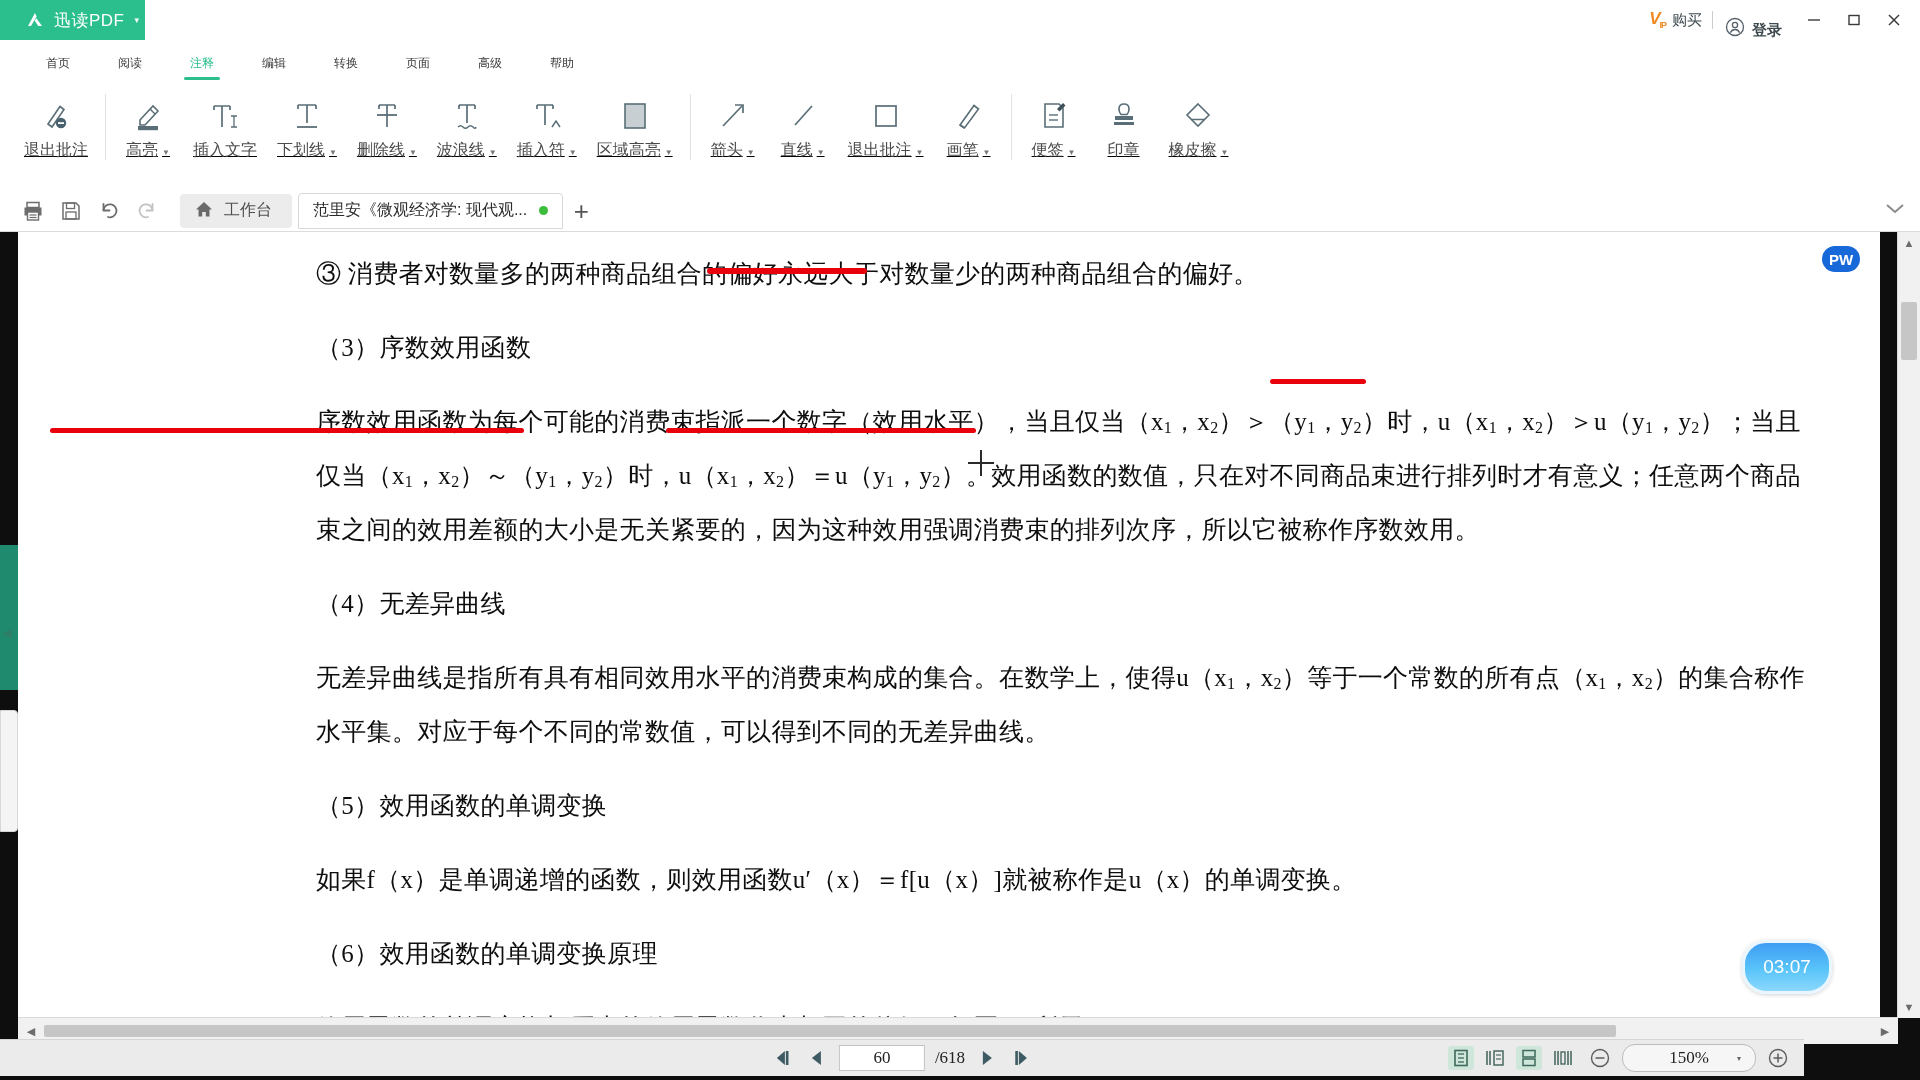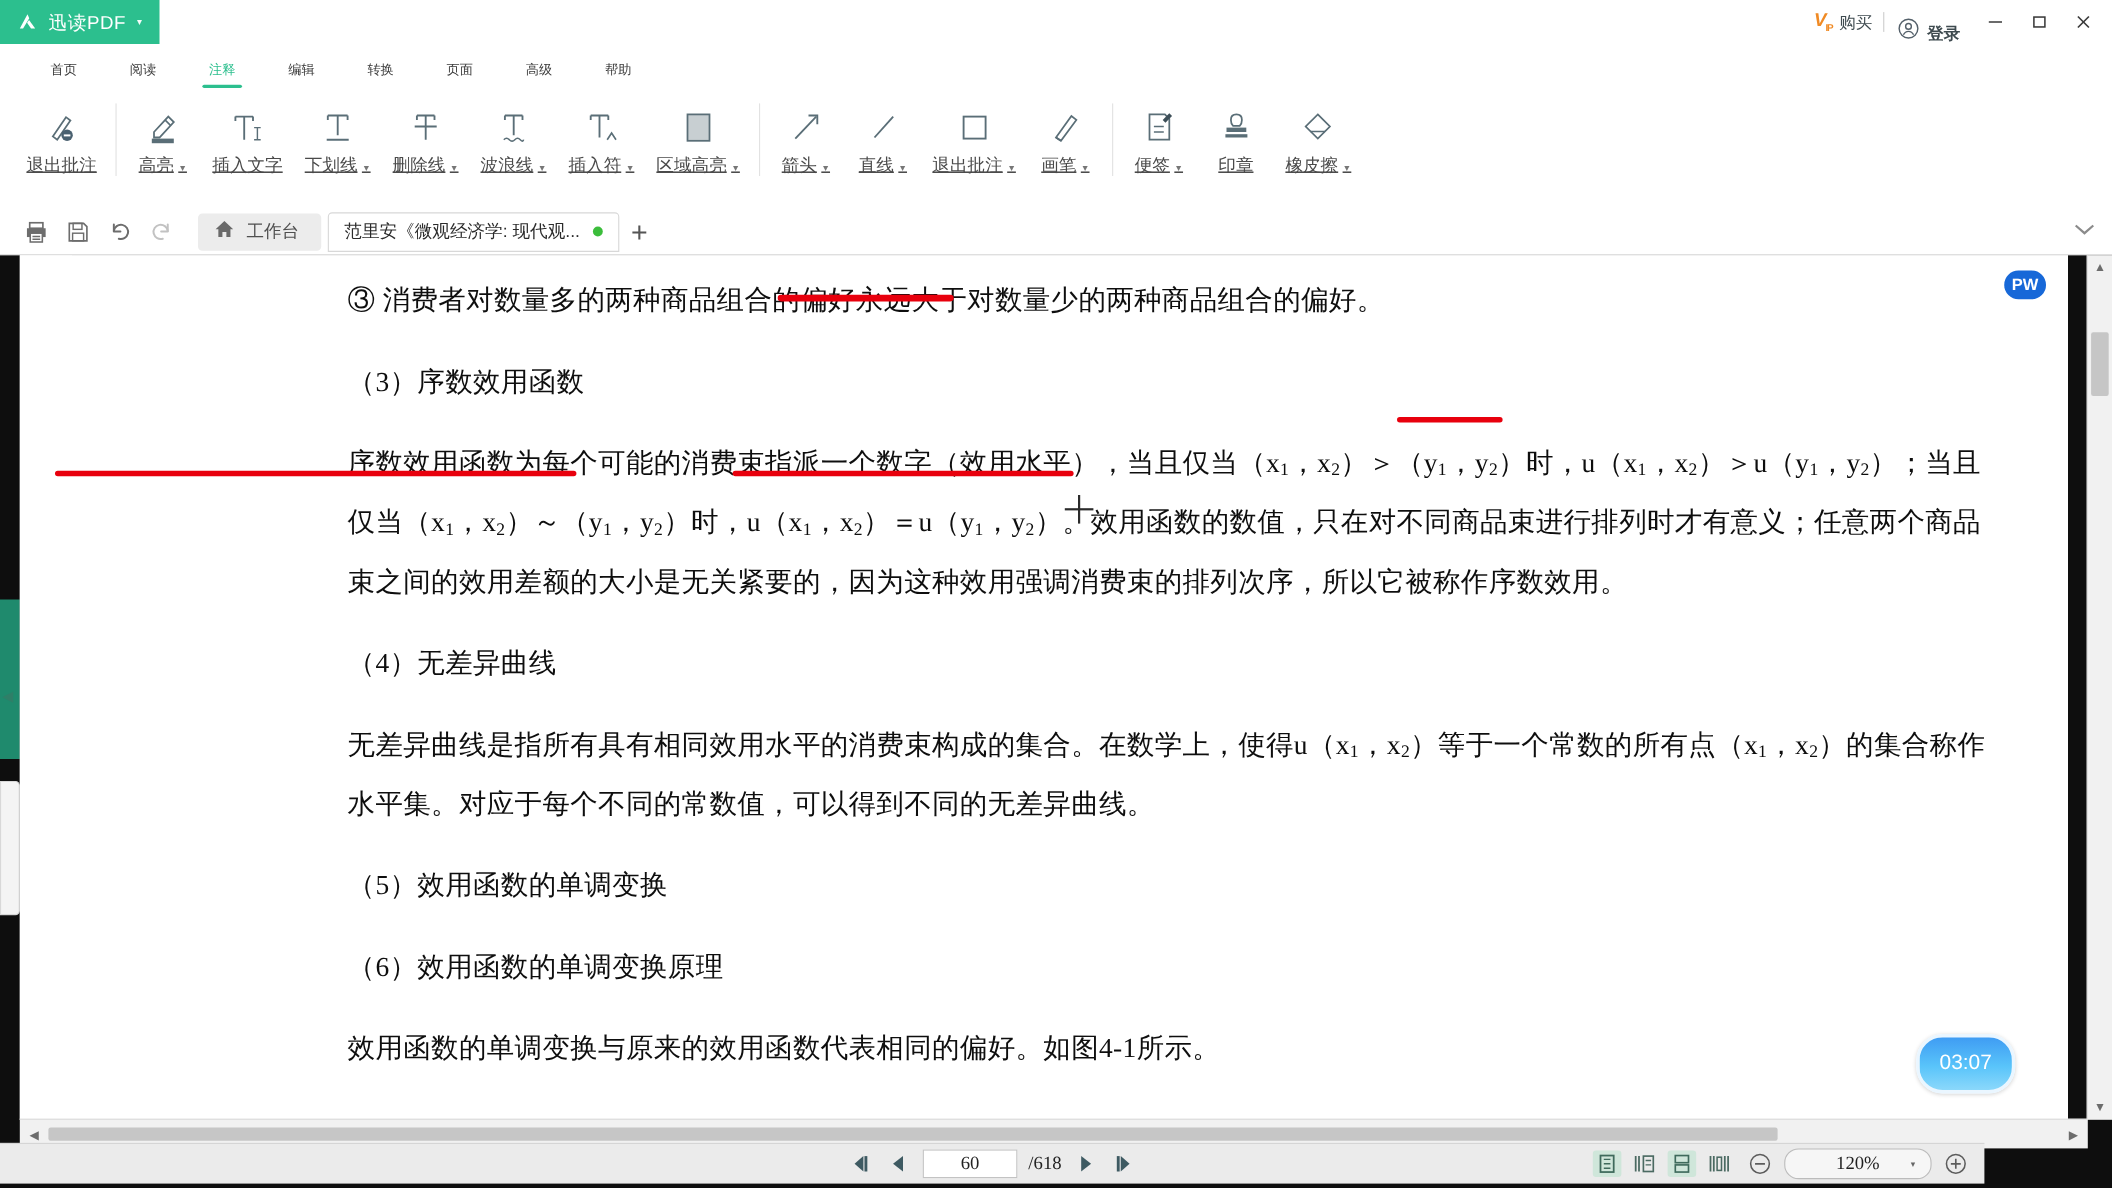--- a/index.html
+++ b/index.html
@@ -6,21 +6,21 @@
   body{
     width:1920px;height:1080px;overflow:hidden;
     background:#1b1b1b;
     font-family:"Liberation Sans","DejaVu Sans",sans-serif;
     -webkit-font-smoothing:antialiased;
   }
   .app{position:relative;width:1920px;height:1080px;background:#0e0e0e;}
 
   
   .titlebar{position:absolute;left:0;top:0;width:1920px;height:40px;background:#ffffff;display:flex;align-items:stretch;}
-  .brand{width:145px;background:#2cbf8e;display:flex;align-items:center;gap:8px;padding-left:14px;box-sizing:border-box;color:#fff;}
+  .brand{width:145px;background:#2cbf8e;display:flex;align-items:center;gap:8px;padding-left:24px;box-sizing:border-box;color:#fff;}
   .brand-logo{width:22px;height:22px;flex:0 0 auto;}
   .brand-name{font-size:17px;letter-spacing:.5px;}
   .brand-caret{font-size:9px;opacity:.95;margin-left:2px;}
   .title-spacer{flex:1 1 auto;}
   .title-right{display:flex;align-items:center;gap:0;padding-right:6px;}
   .vip{display:flex;align-items:center;gap:6px;padding:0 10px;height:40px;color:#3e4a4f;font-size:15px;}
   .vip-mark{font-weight:bold;color:#f08a24;font-size:17px;font-style:italic;letter-spacing:-1px;}
   .vip-mark sub{font-size:9px;font-style:normal;}
   .tsep{width:1px;height:18px;background:#ccc;align-self:center;}
   .login{display:flex;align-items:flex-end;gap:7px;padding:0 12px;height:40px;color:#3e4a4f;font-size:15px;font-weight:bold;}
@@ -480,20 +480,21 @@
     <div class="page">
 
       <div class="pw-badge">PW</div>
 
       <p class="para">③ 消费者对数量多的两种商品组合的偏好永远大于对数量少的两种商品组合的偏好。</p>
       <p class="para">（3）序数效用函数</p>
       <p class="para">序数效用函数为每个可能的消费束指派一个数字（效用水平），当且仅当（x<sub>1</sub>，x<sub>2</sub>）＞（y<sub>1</sub>，y<sub>2</sub>）时，u（x<sub>1</sub>，x<sub>2</sub>）＞u（y<sub>1</sub>，y<sub>2</sub>）；当且仅当（x<sub>1</sub>，x<sub>2</sub>）～（y<sub>1</sub>，y<sub>2</sub>）时，u（x<sub>1</sub>，x<sub>2</sub>）＝u（y<sub>1</sub>，y<sub>2</sub>）。效用函数的数值，只在对不同商品束进行排列时才有意义；任意两个商品束之间的效用差额的大小是无关紧要的，因为这种效用强调消费束的排列次序，所以它被称作序数效用。</p>
       <p class="para">（4）无差异曲线</p>
       <p class="para">无差异曲线是指所有具有相同效用水平的消费束构成的集合。在数学上，使得u（x<sub>1</sub>，x<sub>2</sub>）等于一个常数的所有点（x<sub>1</sub>，x<sub>2</sub>）的集合称作水平集。对应于每个不同的常数值，可以得到不同的无差异曲线。</p>
       <p class="para">（5）效用函数的单调变换</p>
+      <p class="para">如果f（x）是单调递增的函数，则效用函数u′（x）＝f[u（x）]就被称作是u（x）的单调变换。</p>
       <p class="para">（6）效用函数的单调变换原理</p>
       <p class="para">效用函数的单调变换与原来的效用函数代表相同的偏好。如图4-1所示。</p>
 
       <div class="mark" style="left:641px;top:36px;width:160px;height:6px;"></div>
       <div class="mark" style="left:1204px;top:147px;width:96px;height:5px;"></div>
       <div class="mark" style="left:-16px;top:196px;width:474px;height:5px;"></div>
       <div class="mark" style="left:600px;top:196px;width:310px;height:5px;"></div>
 
       <div class="timer">03:07</div>
     </div>
@@ -579,21 +580,21 @@
       </div>
 
       <div class="zoomgroup">
         <div class="zbtn">
           <svg width="22" height="22" viewBox="0 0 22 22">
               <circle cx="11" cy="11" r="8.5" fill="none" stroke="#5c5c5c" stroke-width="1.4"></circle>
               <line x1="6.5" y1="11" x2="15.5" y2="11" stroke="#5c5c5c" stroke-width="1.5"></line>
             </svg>
         </div>
         <div class="zsel">
-          <span>120%</span>
+          <span>150%</span>
           <span class="zcaret">▾</span>
         </div>
         <div class="zbtn">
           <svg width="22" height="22" viewBox="0 0 22 22">
               <circle cx="11" cy="11" r="8.5" fill="none" stroke="#5c5c5c" stroke-width="1.4"></circle>
               <line x1="6.5" y1="11" x2="15.5" y2="11" stroke="#5c5c5c" stroke-width="1.5"></line>
               <line x1="11" y1="6.5" x2="11" y2="15.5" stroke="#5c5c5c" stroke-width="1.5"></line>
             </svg>
         </div>
       </div>

